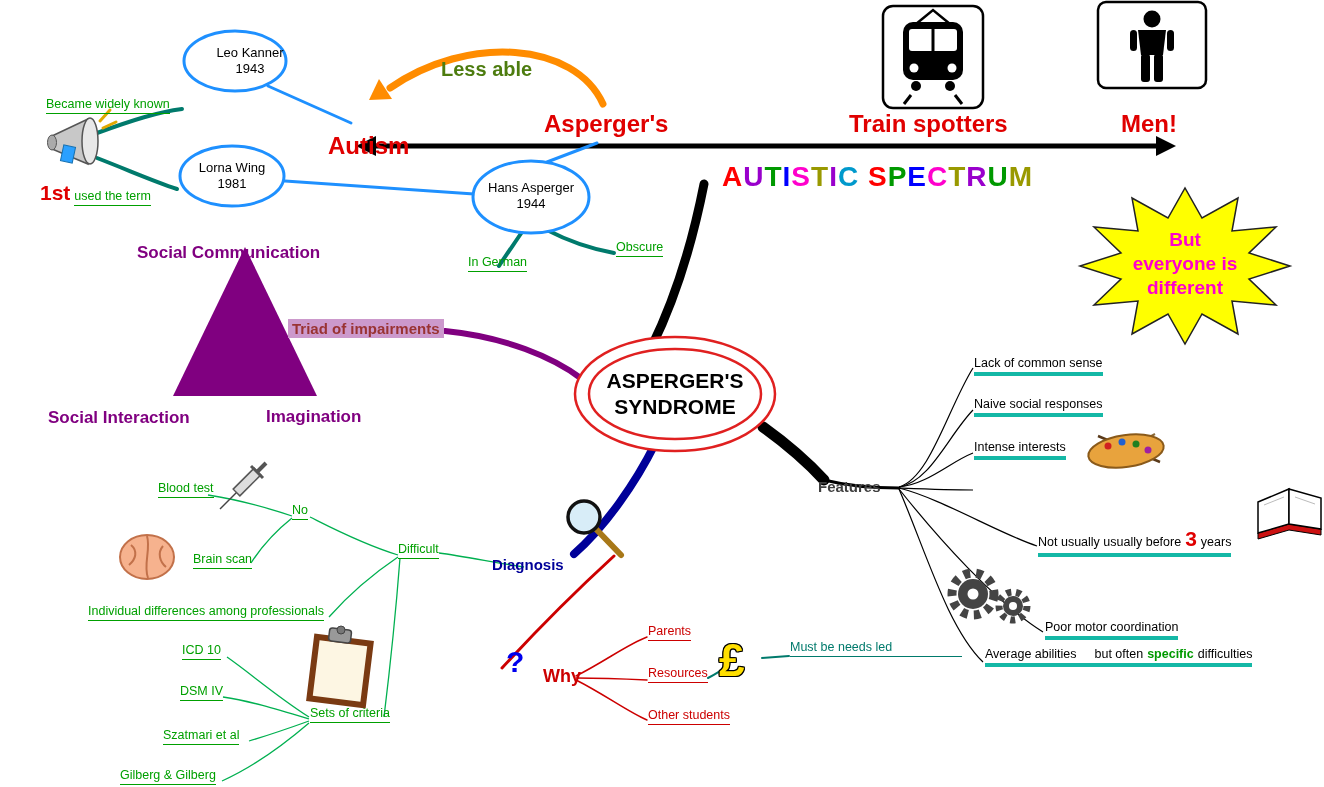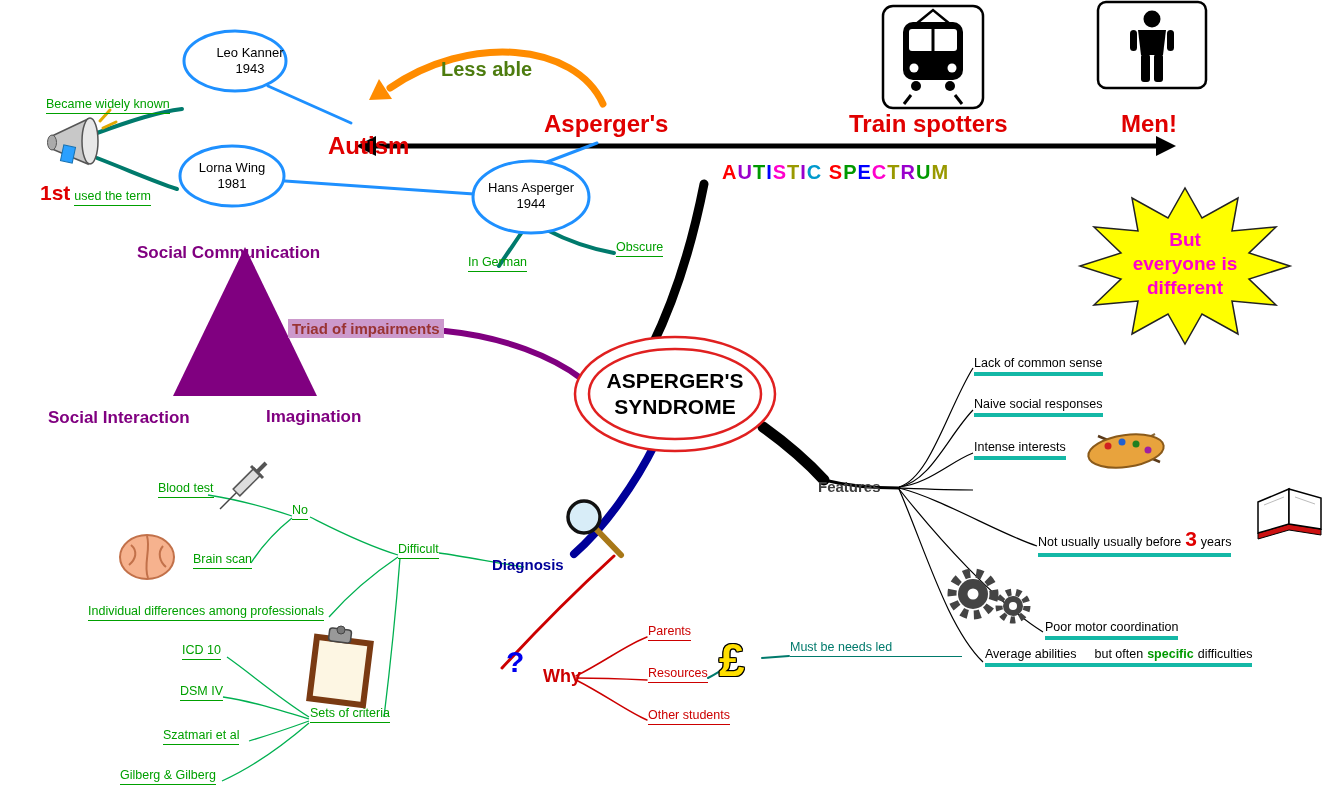--- a/index.html
+++ b/index.html
@@ -2,21 +2,21 @@
 <html><head>
 <meta charset="utf-8">
 <style>
   html,body{margin:0;padding:0;background:#fff;}
   .canvas{position:relative;width:1324px;height:787px;overflow:hidden;background:#fff;
           font-family:"Liberation Sans",sans-serif;}
   .canvas svg{position:absolute;left:0;top:0;z-index:1;}
   .lbl{position:absolute;z-index:2;white-space:nowrap;}
   .axis-label{font-size:24px;font-weight:bold;color:#e00000;}
   .less-able{font-size:20px;font-weight:bold;color:#4d7c0f;}
-  .spectrum{font-size:20px;font-weight:bold;letter-spacing:1px;white-space:pre;}
+  .spectrum{font-size:28px;font-weight:bold;letter-spacing:1px;white-space:pre;}
   .ellipse-text{font-size:13px;color:#000;text-align:center;line-height:16px;}
   .center-text{font-size:21px;font-weight:bold;color:#000;text-align:center;line-height:26px;}
   .purple-label{font-size:17px;font-weight:bold;color:#800080;}
   .triad-chip{font-size:15px;font-weight:bold;color:#993333;background:#cc99cc;padding:1px 4px;}
   .hub-label{font-size:15px;font-weight:bold;color:#404040;}
   .hub-blue{color:#000099;}
   .leaf{font-size:12.5px;padding-bottom:2px;}
   .leaf-black{color:#000;border-bottom:4px solid #14b8a6;}
   .leaf-green{color:#00a000;border-bottom:1px solid #00a000;}
   .leaf-red{color:#cc0000;border-bottom:1px solid #cc0000;}

